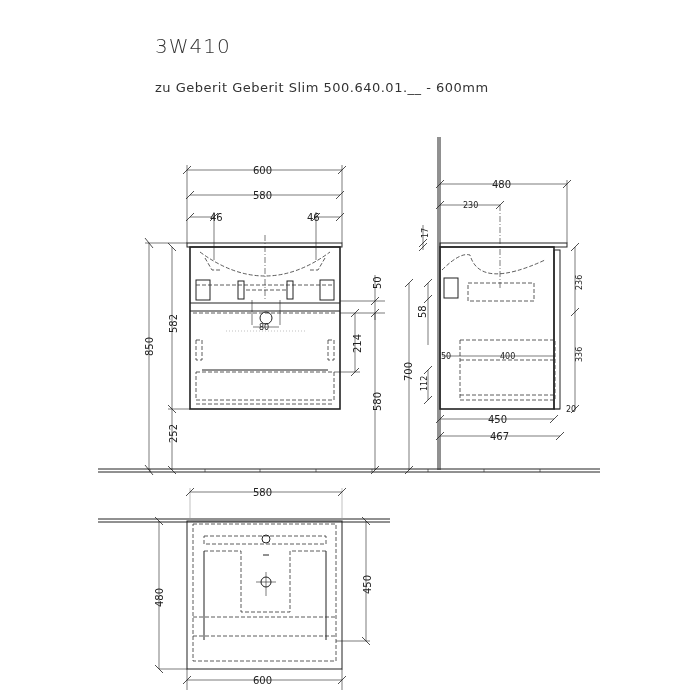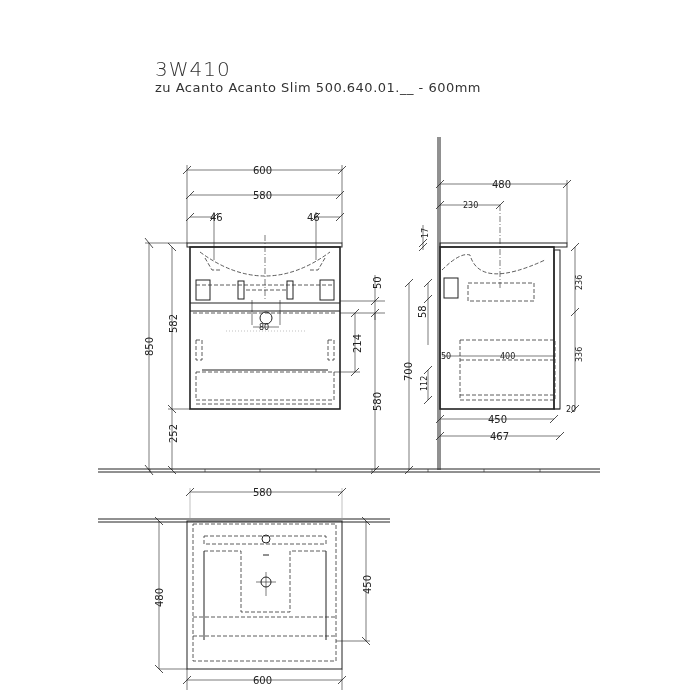--- a/index.html
+++ b/index.html
@@ -1,33 +1,33 @@
 <!DOCTYPE html>
 <html><head>
 <meta charset="utf-8">
 <style>
   html, body { margin: 0; padding: 0; background: #ffffff; }
   body { width: 700px; height: 700px; position: relative; overflow: hidden; font-family: "DejaVu Sans", sans-serif; }
-  .title { position: absolute; left: 155px; top: 57px; font-size: 20px; color: #333; letter-spacing: 1px; font-weight: 300; }
+  .title { position: absolute; left: 155px; top: 34px; font-size: 20px; color: #333; letter-spacing: 1px; font-weight: 300; }
   .subtitle { position: absolute; left: 155px; top: 80px; font-size: 13px; color: #333; letter-spacing: 0.5px; }
   svg { position: absolute; left: 0; top: 0; }
   .dim { font-family: "DejaVu Sans", sans-serif; font-size: 10px; fill: #222; }
   .dim-s { font-family: "DejaVu Sans", sans-serif; font-size: 8px; fill: #222; }
   .ln { stroke: #222; stroke-width: 1; fill: none; }
   .lnt { stroke: #222; stroke-width: 0.6; fill: none; }
   .lnk { stroke: #222; stroke-width: 1.6; fill: none; }
   .dash { stroke: #333; stroke-width: 0.8; fill: none; stroke-dasharray: 4 2; }
   .gray { stroke: #999; stroke-width: 0.6; fill: none; }
   .tick { stroke: #222; stroke-width: 0.8; }
 </style>
 </head>
 <body>
 
 <div class="title">3W410</div>
-<div class="subtitle">zu Acanto Acanto Slim 500.640.01.__ - 600mm</div>
+<div class="subtitle">zu Geberit Geberit Slim 500.640.01.__ - 600mm</div>
 
 <svg width="700" height="700" viewBox="0 0 700 700">
 
   <g>
     <line x1="98" y1="469" x2="600" y2="469" class="ln"></line>
     <line x1="98" y1="472" x2="600" y2="472" class="ln"></line>
     <line x1="150" y1="469" x2="150" y2="472" class="lnt"></line>
       <line x1="205" y1="469" x2="205" y2="472" class="lnt"></line>
     <line x1="260" y1="469" x2="260" y2="472" class="lnt"></line>
       <line x1="316" y1="469" x2="316" y2="472" class="lnt"></line>

